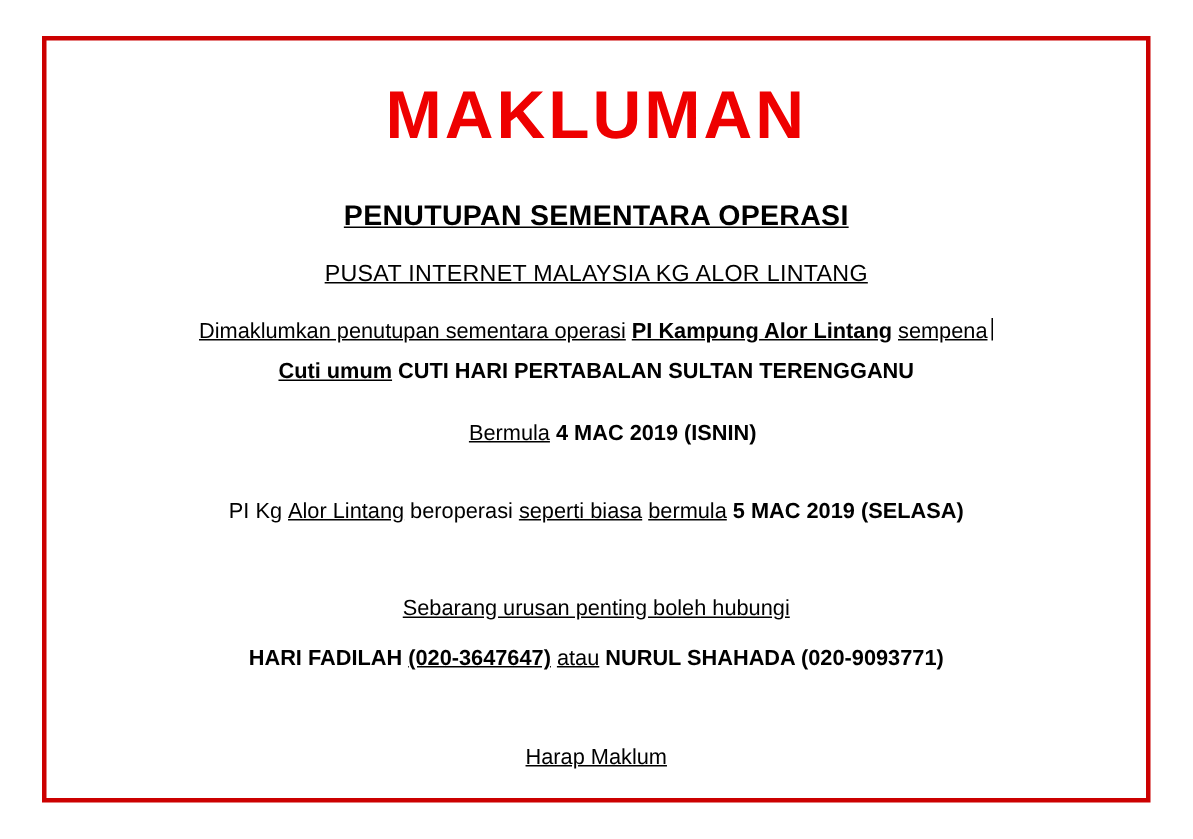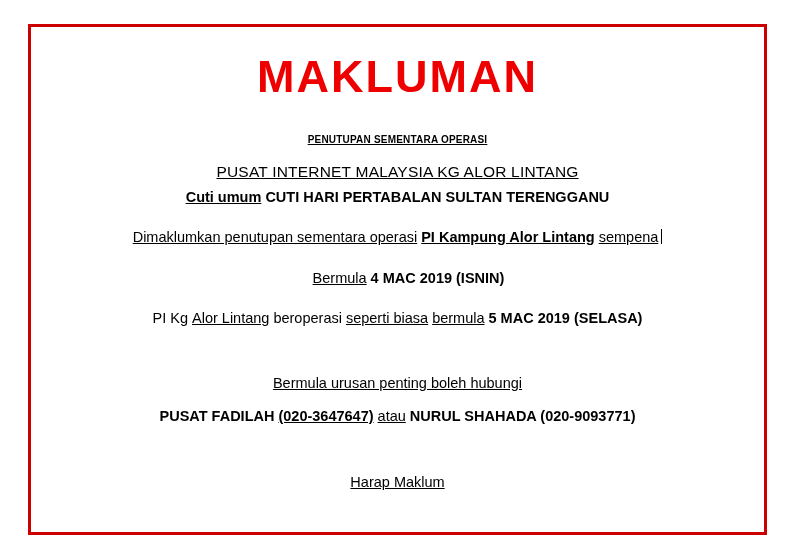--- a/index.html
+++ b/index.html
@@ -46,21 +46,21 @@
     font-size: 45px;
     font-weight: bold;
     color: #ee0000;
     letter-spacing: 2px;
     line-height: 1.05;
     margin: 0 0 0 0;
     font-family: "Liberation Sans", sans-serif;
   }
   .subhead {
     margin-top: 34px;
-    font-size: 10px;
+    font-size: 19px;
     font-weight: bold;
     text-decoration: underline;
     text-align: center;
     letter-spacing: 0.2px;
   }
   .subhead2 {
     margin-top: 18px;
     font-size: 15.5px;
     font-weight: normal;
     text-decoration: underline;
@@ -68,21 +68,21 @@
     letter-spacing: 0.2px;
   }
   .line {
     text-align: center;
     font-size: 14.5px;
     line-height: 1.35;
   }
   .l1 { margin-top: 20px; }
   .l2 { margin-top: 7px; }
   .l3 { margin-top: 22px; padding-left: 22px; }
-  .l4 { margin-top: 20px; }
+  .l4 { margin-top: 32px; }
   .l5 { margin-top: 45px; }
   .l6 { margin-top: 14px; }
   .l7 { margin-top: 46px; }
 
   .sp { font-weight: normal; }
   .b { font-weight: bold; }
   .u { text-decoration: underline; }
   .ub { font-weight: bold; text-decoration: underline; }
   .cursor {
     display: inline-block;
@@ -102,42 +102,42 @@
   <div class="border-frame"></div>
 
   <div class="content">
 
     <div class="title">MAKLUMAN</div>
 
     <div class="subhead">PENUTUPAN  SEMENTARA OPERASI</div>
 
     <div class="subhead2">PUSAT INTERNET MALAYSIA KG ALOR LINTANG</div>
 
+    <div class="line l1">
+      <span class="u">Dimaklumkan penutupan  sementara operasi</span><span class="gap"></span><span class="ub">PI Kampung  Alor Lintang</span><span class="gap"></span><span class="u">sempena</span><span class="cursor"></span>
+    </div>
+
     <div class="line l2">
       <span class="ub">Cuti umum</span><span class="gap"></span><span class="b">CUTI HARI PERTABALAN  SULTAN  TERENGGANU</span>
-    </div>
-
-    <div class="line l1">
-      <span class="u">Dimaklumkan penutupan  sementara operasi</span><span class="gap"></span><span class="ub">PI Kampung  Alor Lintang</span><span class="gap"></span><span class="u">sempena</span><span class="cursor"></span>
     </div>
 
     <div class="line l3">
       <span class="u">Bermula</span><span class="gap"></span><span class="b">4 MAC 2019 (ISNIN)</span>
     </div>
 
     <div class="line l4">
       <span class="sp">PI Kg</span><span class="gap"></span><span class="u">Alor  Lintang</span><span class="gap"></span><span class="sp">beroperasi</span><span class="gap"></span><span class="u">seperti  biasa</span><span class="gap"></span><span class="u">bermula</span><span class="gap"></span><span class="b">5 MAC 2019 (SELASA)</span>
     </div>
 
     <div class="line l5">
-      <span class="u">Bermula  urusan penting  boleh  hubungi</span>
+      <span class="u">Sebarang  urusan penting  boleh  hubungi</span>
     </div>
 
     <div class="line l6">
-      <span class="b">PUSAT FADILAH</span><span class="gap"></span><span class="ub">(020-3647647)</span><span class="gap"></span><span class="u">atau</span><span class="gap"></span><span class="b">NURUL  SHAHADA (020-9093771)</span>
+      <span class="b">HARI FADILAH</span><span class="gap"></span><span class="ub">(020-3647647)</span><span class="gap"></span><span class="u">atau</span><span class="gap"></span><span class="b">NURUL  SHAHADA (020-9093771)</span>
     </div>
 
     <div class="line l7">
       <span class="u">Harap Maklum</span>
     </div>
 
   </div>
 </div>
 
 </body></html>

